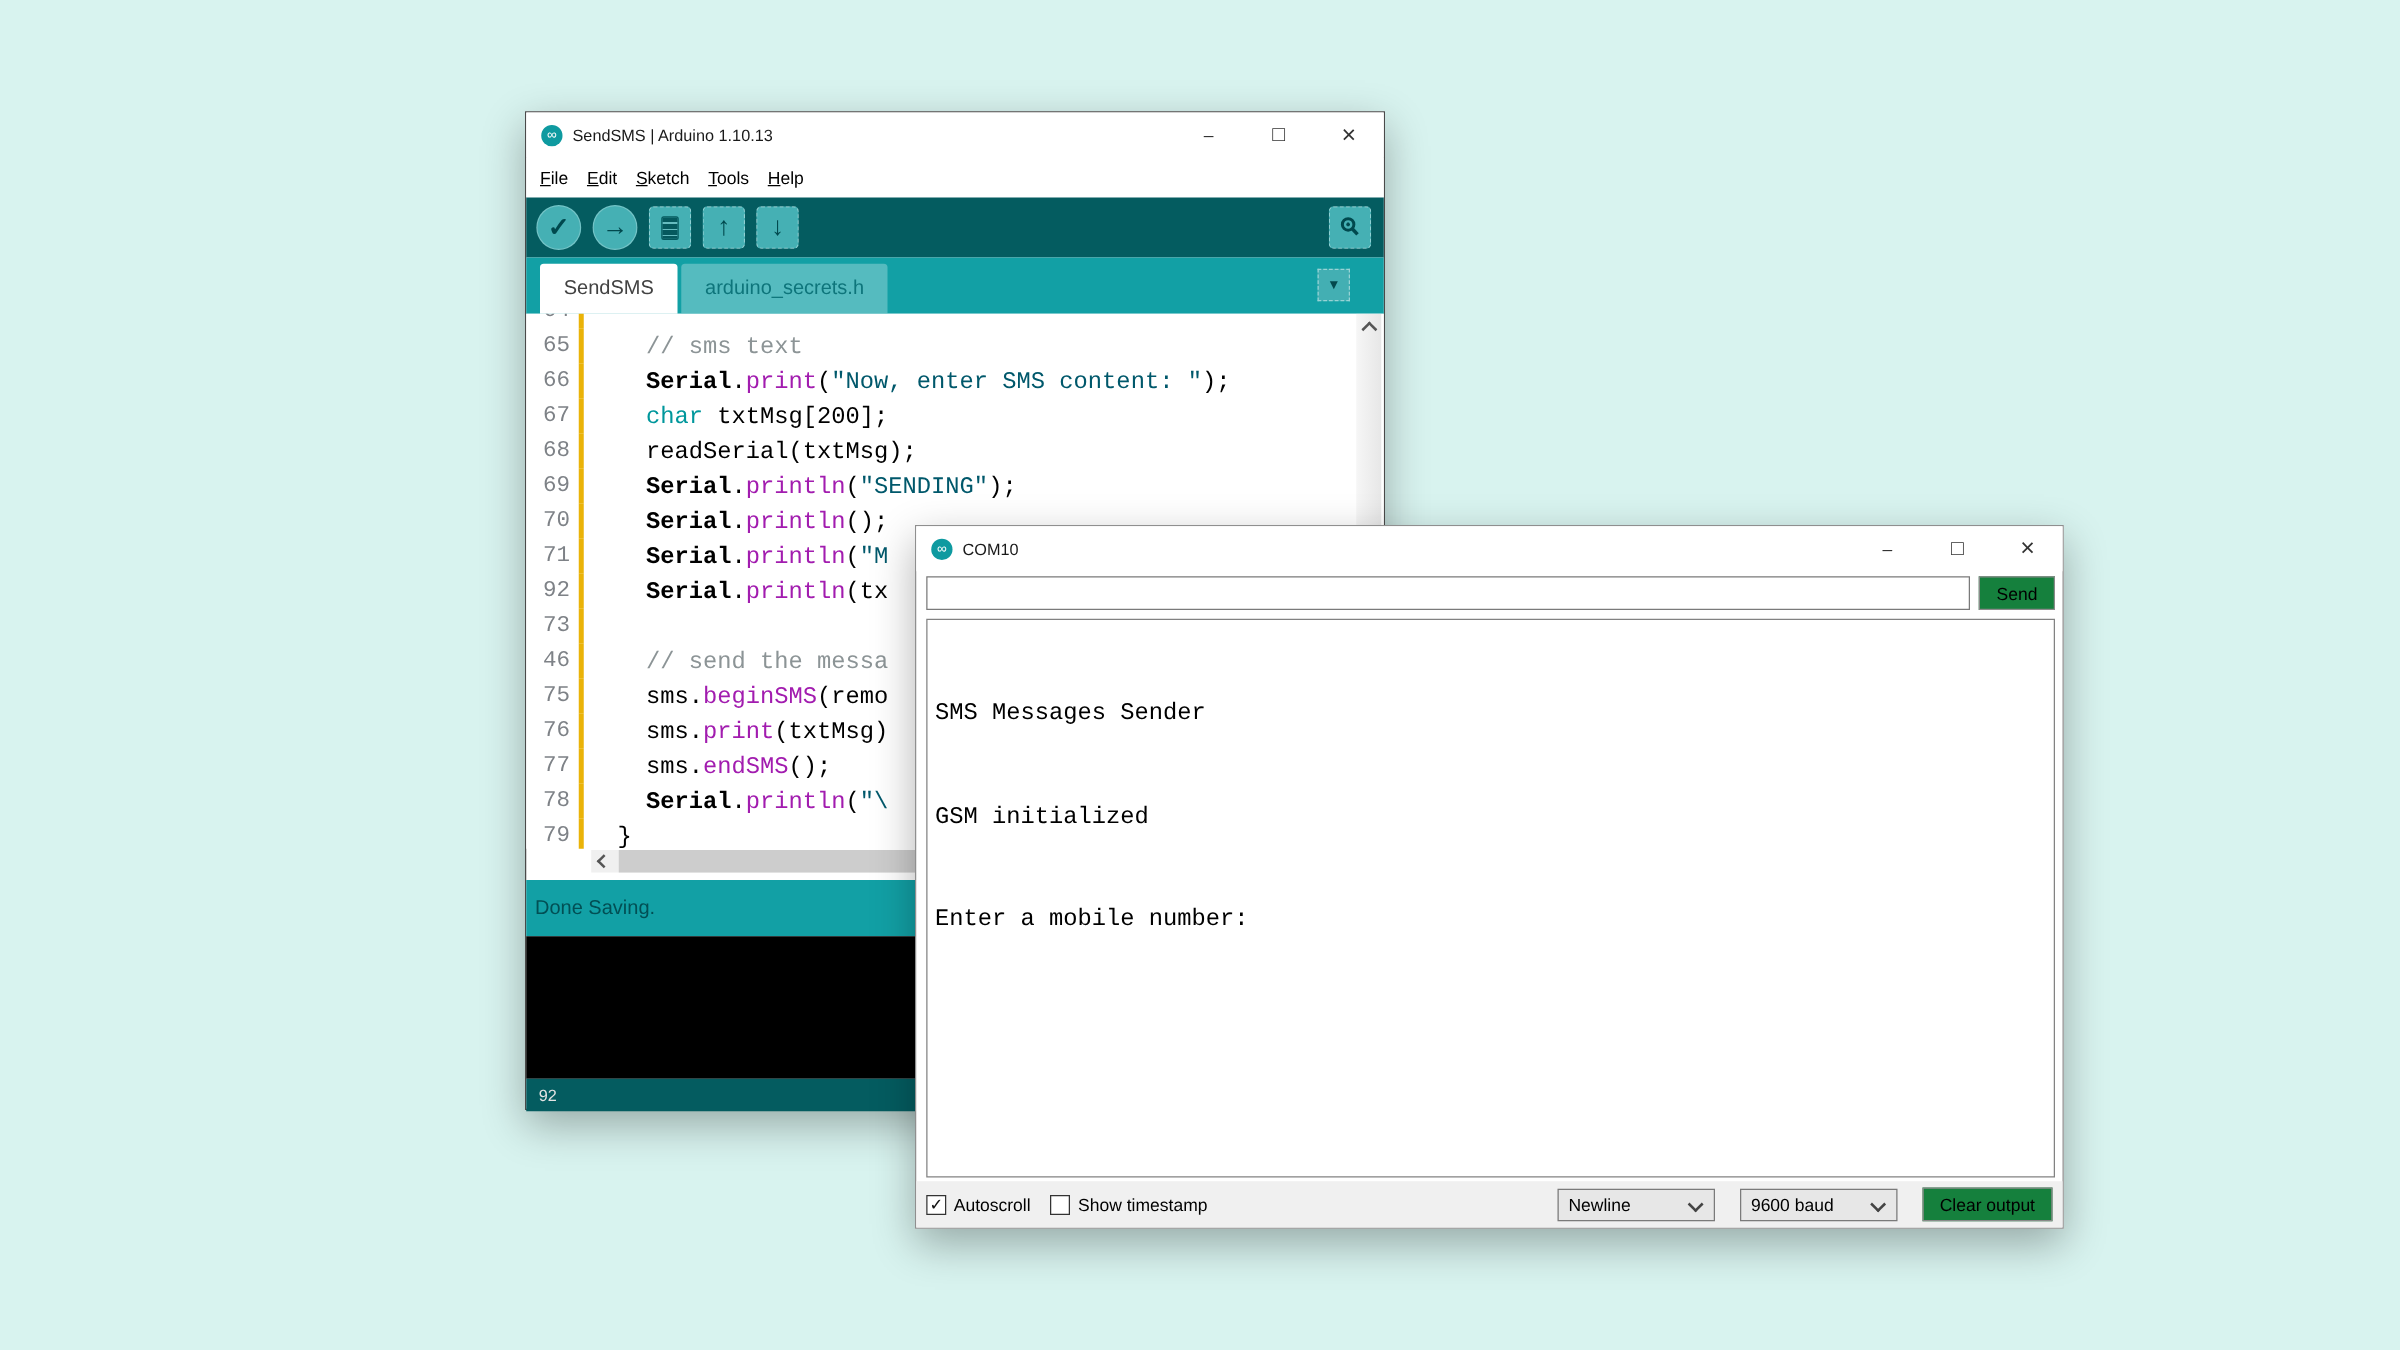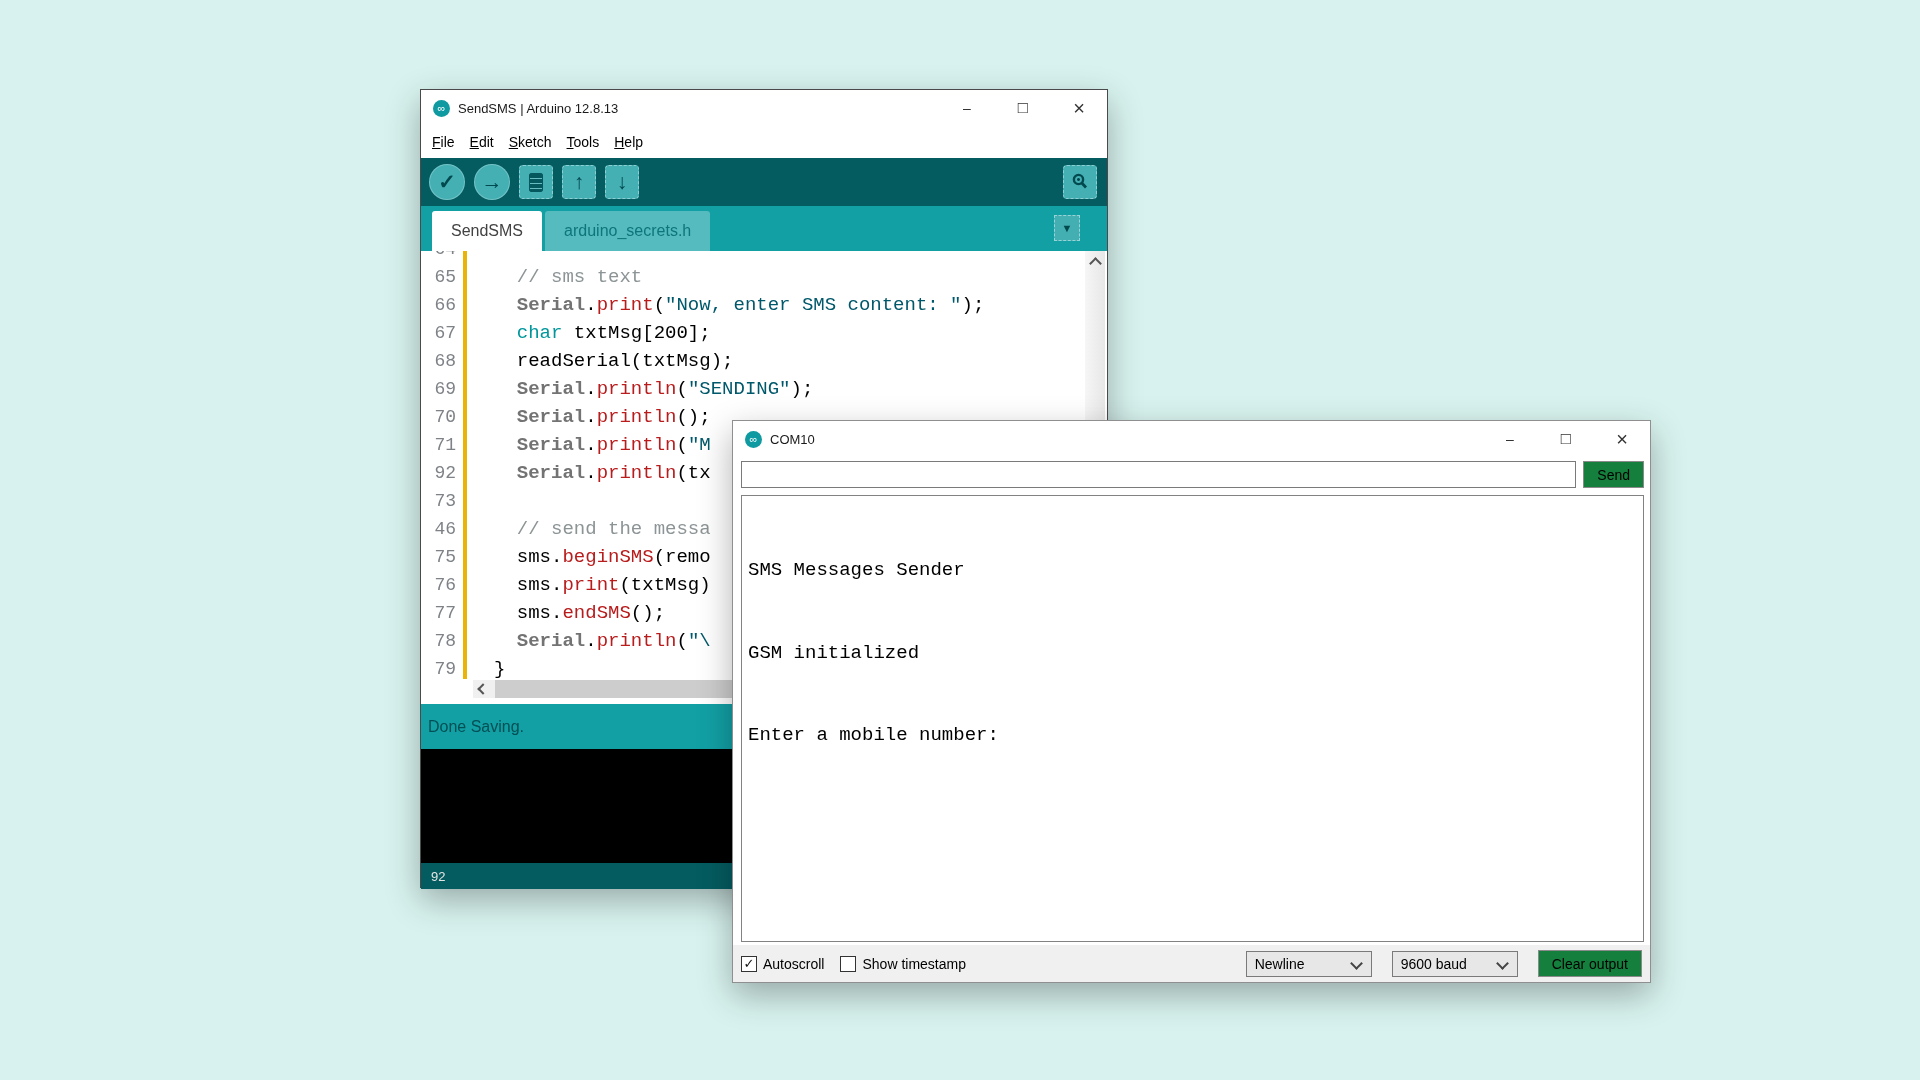--- a/index.html
+++ b/index.html
@@ -60,22 +60,22 @@
 
   
   .editor{position:absolute;top:161px;left:0;width:100%;height:428px;background:#fff;
           overflow:hidden;}
   .code{position:absolute;top:-16px;left:0;right:22px;}
   .cline{display:flex;height:28px;line-height:28px;font-family:"Liberation Mono",monospace;
          font-size:19px;white-space:pre;}
   .lno{width:46px;text-align:right;padding-right:7px;color:#7E8287;font-size:18px;
        border-right:4px solid #eab308;flex:0 0 auto;}
   .ctext{padding-left:27px;}
-  .tk-kw{color:#737373;font-weight:bold;}
-  .tk-fn{color:#b91c1c;}
+  .tk-kw{color:#000000;font-weight:bold;}
+  .tk-fn{color:#a21caf;}
   .tk-ty{color:#00979C;}
   .tk-st{color:#00586B;}
   .tk-cm{color:#8C9496;}
   .tk-pl{color:#000;}
   .vscroll{position:absolute;right:2px;top:0;width:20px;height:100%;
            background:linear-gradient(to right,#f6f6f6,#e7e7e7);}
   .up-arr{width:9px;height:9px;border-left:2px solid #555;border-top:2px solid #555;
           transform:rotate(45deg);margin:8px auto 0;}
   .hscroll{position:absolute;top:590px;left:52px;width:616px;height:18px;background:#F0F0F0;
            display:flex;align-items:center;}
@@ -118,21 +118,21 @@
        position:absolute;right:10px;top:7px;}
   .clearbtn{margin-left:20px;}
 </style>
 </head>
 <body>
 
 <div class="win ide">
 
   <div class="titlebar">
     <span class="appicon">∞</span>
-    <span>SendSMS | Arduino 12.8.13</span>
+    <span>SendSMS | Arduino 1.10.13</span>
     <div class="wc">
       <span class="wbtn">–</span>
       <span class="wbtn maxb">□</span>
       <span class="wbtn closeb">×</span>
     </div>
   </div>
 
   <div class="menubar">
     <span class="menu-item"><u>F</u><span>ile</span></span>
     <span class="menu-item"><u>E</u><span>dit</span></span>

